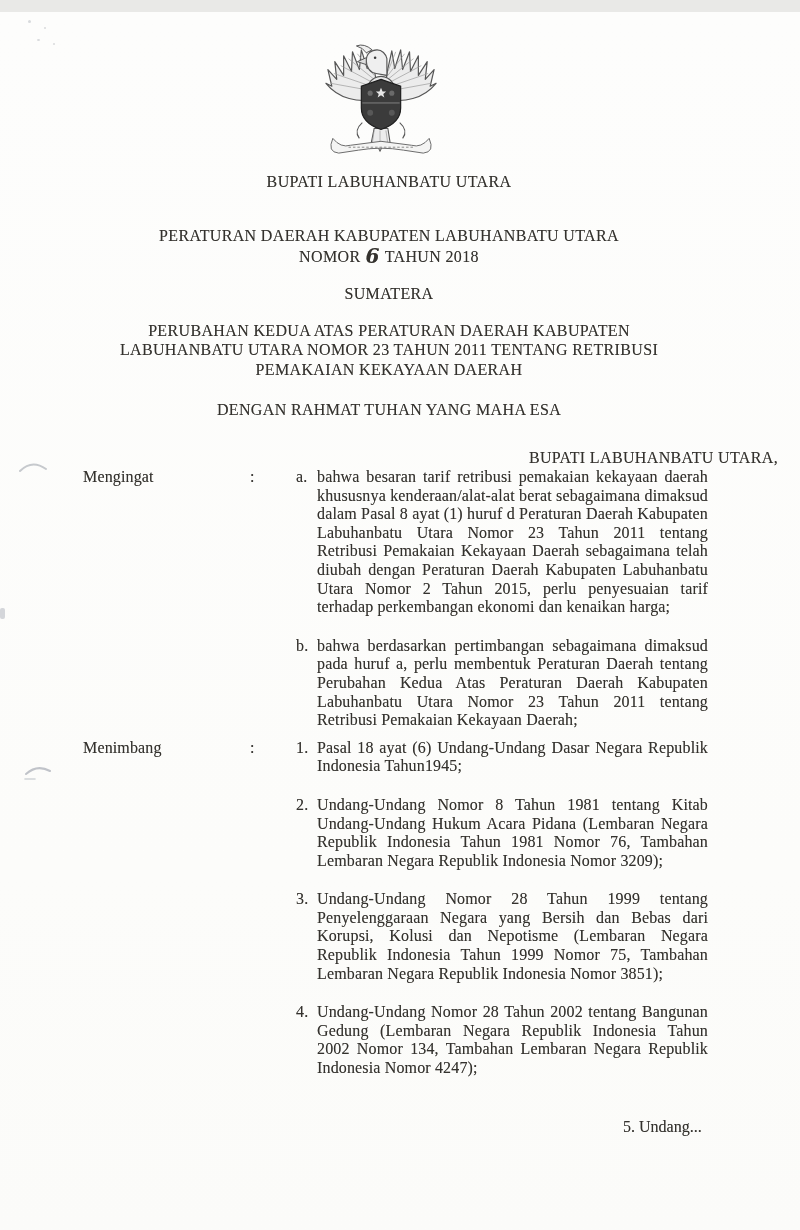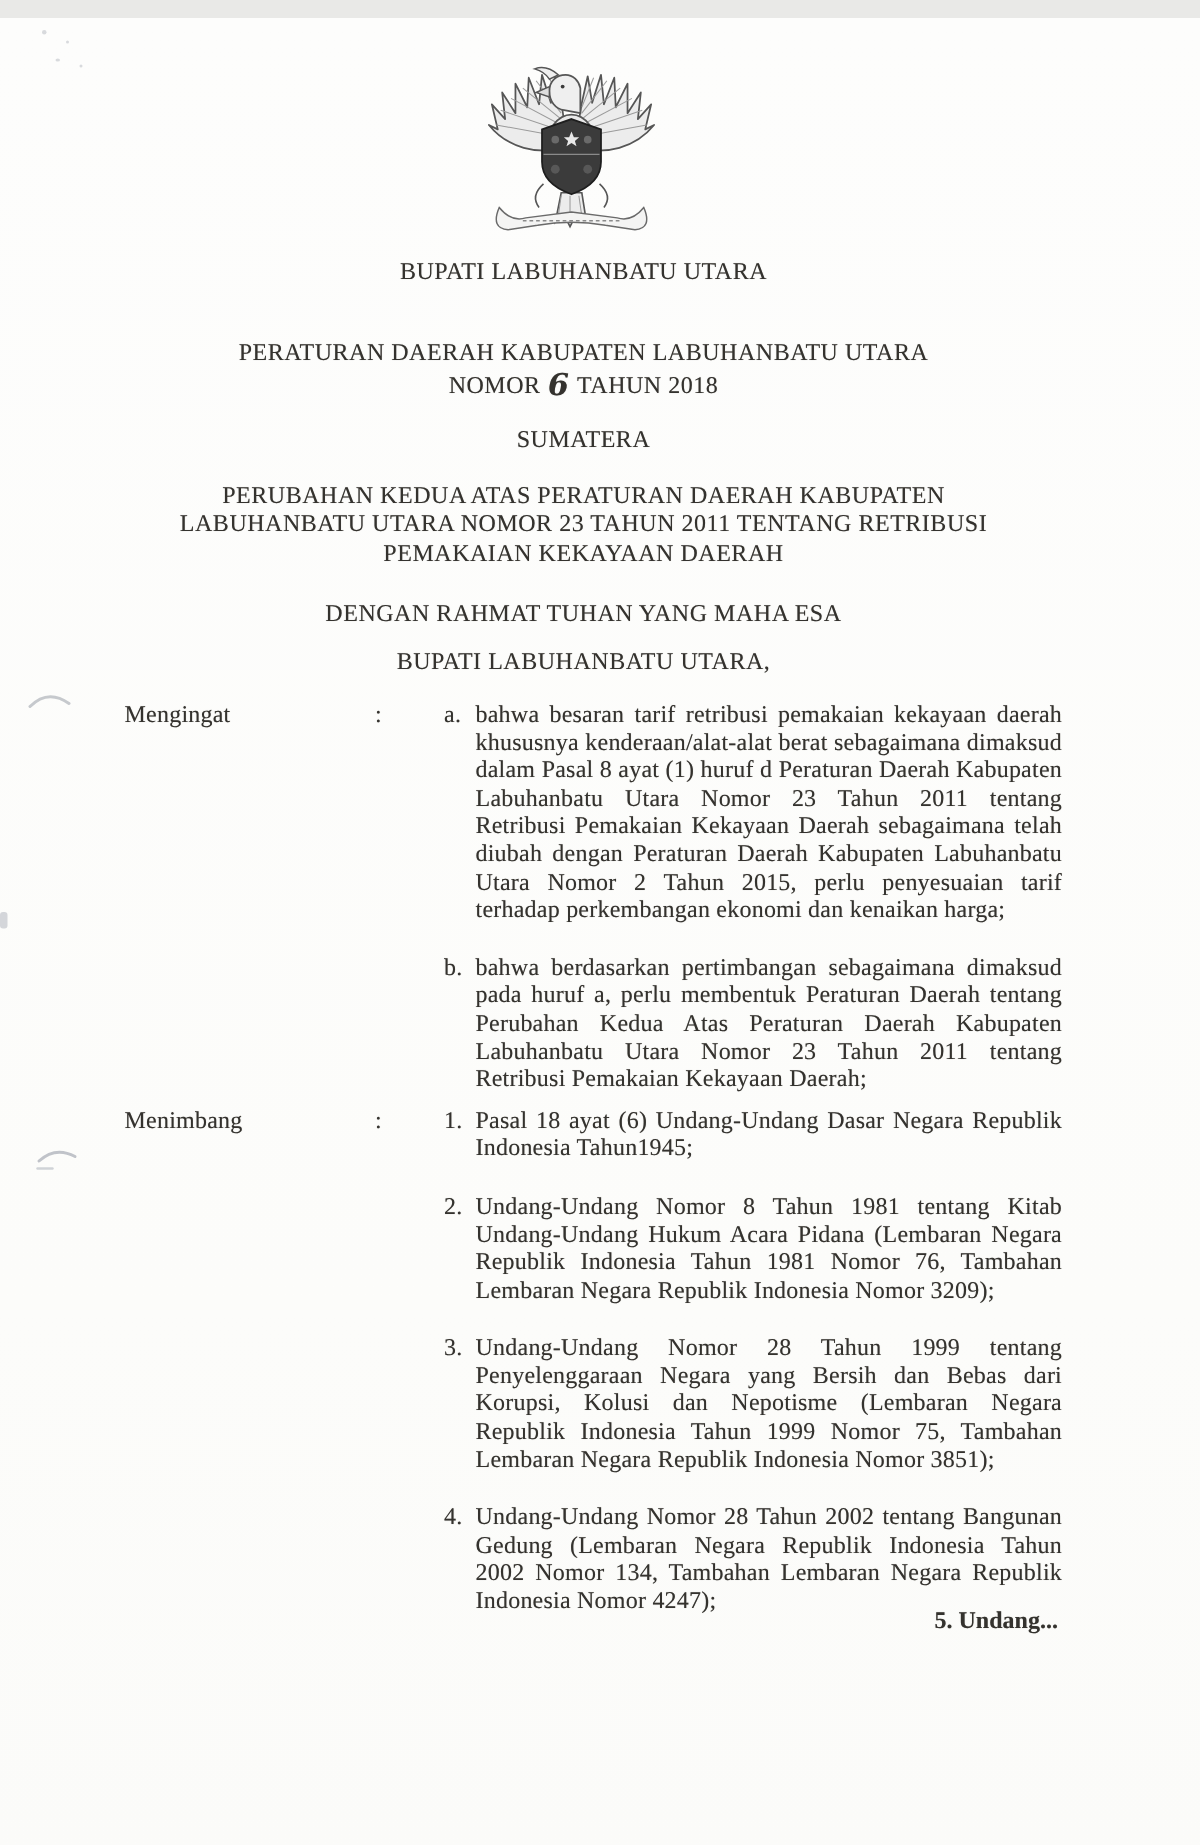--- a/index.html
+++ b/index.html
@@ -19,35 +19,35 @@
   .letterhead { top:161px; line-height:18.8px; }
   .regline { top:214px; line-height:19.5px; }
   .hand-number {
     font-family:"DejaVu Serif", serif;
     font-style:italic; font-weight:700;
     font-size:20px; margin:0 5px; position:relative; top:1px;
   }
   .tentang { top:272px; line-height:19px; }
   .subject { top:309px; line-height:19.3px; }
   .invocation { top:388px; line-height:19px; }
-  .authority { top:420px; line-height:19px; }
+  .authority { top:436px; line-height:19px;text-align:right; }
 
   .body-block {
     position:absolute; left:83px; top:456px; width:625px;
     font-size:16px; line-height:18.6px; letter-spacing:.15px;
   }
   .section { display:grid; grid-template-columns:135px 14px 1fr; align-items:start;gap:32px; }
   .section-menimbang { margin-top:9px; }
   .sec-label, .sec-colon { line-height:18.6px; }
   .item { display:grid; grid-template-columns:21px 1fr; margin-bottom:20px; }
   .items .item:last-child { margin-bottom:0; }
   .item-text { margin:0; text-align:justify; }
   .marker { line-height:18.6px; }
 
-  .catchword { position:absolute; left:623px; top:1060px; font-size:16px;font-weight:bold; }
+  .catchword { position:absolute; left:623px; top:1106px; font-size:16px; }
 
   .margin-mark { position:absolute; }
   .speck { position:absolute; background:#d8dadd; border-radius:50%; }
   .edge-dash { position:absolute; left:0; top:596px; width:5px; height:11px; background:#d4d6da; border-radius:2px; }
 
   .bottom-line {
     position:absolute; left:285px; right:0; top:1221px; height:5px;
     background:
       repeating-linear-gradient(90deg, rgba(44,44,44,.9) 0 34px, rgba(44,44,44,.05) 34px 41px),
       repeating-linear-gradient(90deg, rgba(44,44,44,.5) 0 13px, rgba(44,44,44,.12) 13px 22px);

